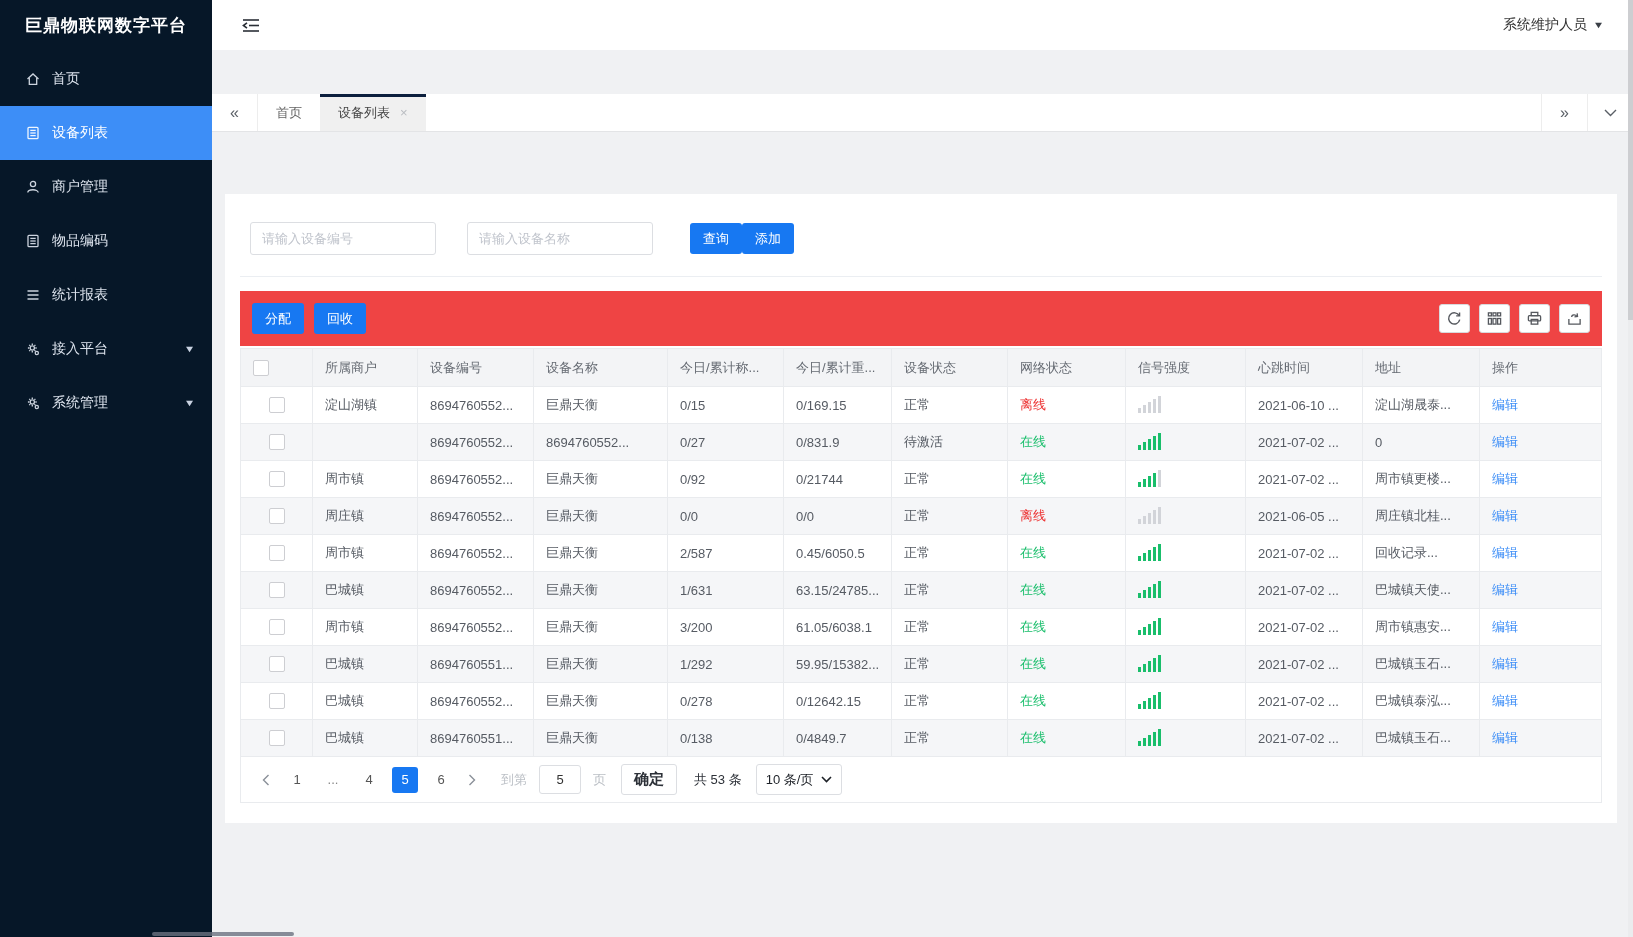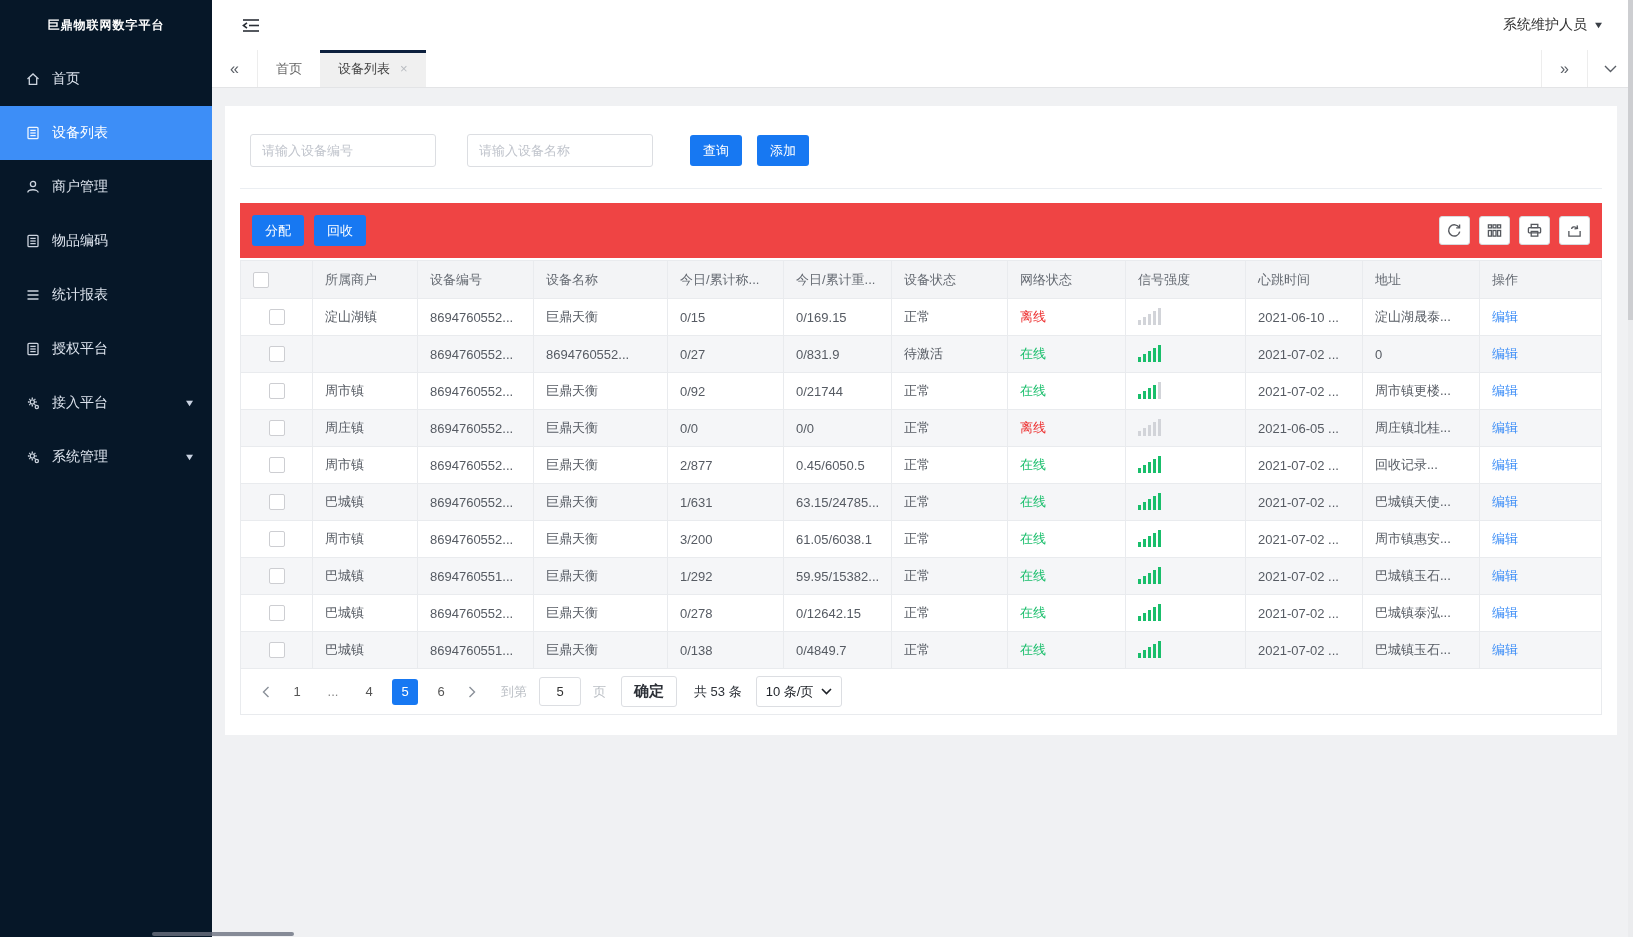--- a/index.html
+++ b/index.html
@@ -7,31 +7,31 @@
   body {
     width:1633px; height:937px; overflow:hidden;
     font-family:"Liberation Sans", sans-serif;
     background:#f0f1f3; font-size:13px; color:#555;
   }
   .app { display:flex; width:1633px; height:937px; position:relative; }
 
   
   .sidebar { width:212px; flex-shrink:0; background:#061728; color:#dde4ee; }
   .logo { height:50px; display:flex; align-items:center; justify-content:center;
-          color:#fff; font-size:12px; font-weight:bold; letter-spacing:1px; }
+          color:#fff; font-size:17px; font-weight:bold; letter-spacing:1px; }
   .menu { margin-top:2px; }
   .menu-item { height:54px; display:flex; align-items:center; padding:0 18px 0 24px;
                font-size:14px; cursor:pointer; color:#dde4ee; }
   .menu-item.active { background:#3d8ef7; color:#fff; }
   .mi-icon { width:18px; height:18px; margin-right:10px; display:flex; align-items:center; justify-content:center; opacity:.92; }
   .mi-icon svg { display:block; }
   .menu-caret { margin-left:auto; font-size:9px; color:#c9d3e2; transform:scaleX(1.3); }
 
   
-  .main { flex:1; display:flex; flex-direction:column; min-width:0; }
+  .main { flex:1; display:flex; flex-direction:column; min-width:0;gap:44px; }
 
   .topbar { height:50px; background:#fff; display:flex; align-items:center; padding:0 30px; }
   .collapse-btn { cursor:pointer; color:#2a2f36; display:flex; }
   .user-box { margin-left:auto; display:flex; align-items:center; gap:7px; font-size:14px; color:#333; cursor:pointer; }
   .user-caret { font-size:9px; color:#3a3f46; transform:scaleX(1.3); }
 
   .tabbar { height:38px; background:#fff; display:flex; align-items:stretch; border-bottom:1px solid #e3e4e6; }
   .tab-nav { width:46px; display:flex; align-items:center; justify-content:center;
              color:#5a5f66; cursor:pointer; font-size:16px; }
   .tab-nav.left { border-right:1px solid #ededed; }
@@ -47,21 +47,21 @@
   .card { width:1392px; background:#fff; padding:20px 15px; }
 
   .search-row { display:flex; align-items:center; padding:8px 10px 21px 10px; border-bottom:1px solid #ebeef2; }
   .s-input { width:186px; height:33px; border:1px solid #dcdee2; border-radius:3px;
              padding:0 11px; font-size:13px; color:#333; outline:none; font-family:"Liberation Sans",sans-serif; }
   .s-input::placeholder { color:#c0c4cc; }
   .s-input.second { margin-left:31px; }
   .btn { height:31px; padding:0 13px; background:#1778f2; color:#fff; border:none;
          border-radius:3px; font-size:13px; cursor:pointer; font-family:"Liberation Sans",sans-serif; }
   .btn.query { margin-left:37px; }
-  .btn.add { margin-left:15px; }
+  .btn.add { }
 
   .toolbar-row { margin-top:14px; background:#ef4444; padding:12px; display:flex; align-items:center; }
   .btn.recycle { margin-left:10px; }
   .icon-btns { margin-left:auto; display:flex; gap:9px; }
   .icon-btn { width:31px; height:29px; background:#fff; border:1px solid #d8dadd; border-radius:3px;
               display:flex; align-items:center; justify-content:center; cursor:pointer; color:#55585e; }
 
   .tbl-gap { height:2px; background:#fff; }
 
   table.grid { width:100%; border-collapse:collapse; table-layout:fixed; }
@@ -156,31 +156,20 @@
         </div>
         <div class="menu-item">
           <span class="mi-icon">
             <svg width="16" height="16" viewBox="0 0 16 16" fill="none" stroke="currentColor" stroke-width="1.5">
               <line x1="2.5" y1="4" x2="13.5" y2="4"></line>
               <line x1="2.5" y1="8" x2="13.5" y2="8"></line>
               <line x1="2.5" y1="12" x2="13.5" y2="12"></line>
             </svg>
           </span>
           <span>统计报表</span>
-        </div>
-        <div class="menu-item">
-          <span class="mi-icon">
-            <svg width="16" height="16" viewBox="0 0 16 16" fill="none" stroke="currentColor" stroke-width="1.3">
-              <rect x="3" y="2.3" width="10" height="11.4" rx="1"></rect>
-              <line x1="5.3" y1="5.4" x2="10.7" y2="5.4"></line>
-              <line x1="5.3" y1="8" x2="10.7" y2="8"></line>
-              <line x1="5.3" y1="10.6" x2="10.7" y2="10.6"></line>
-            </svg>
-          </span>
-          <span>授权平台</span>
         </div>
         <div class="menu-item">
           <span class="mi-icon">
             <svg width="16" height="16" viewBox="0 0 16 16" fill="none" stroke="currentColor" stroke-width="1.3">
               <circle cx="7.3" cy="7" r="2.1"></circle>
               <path d="M7.3 2.6 V4 M7.3 10 V11.4 M2.9 7 H4.3 M10.3 7 H11.7 M4.2 3.9 L5.2 4.9 M9.4 9.1 L10.4 10.1 M10.4 3.9 L9.4 4.9 M5.2 9.1 L4.2 10.1"></path>
               <circle cx="11.8" cy="12" r="1.6"></circle>
             </svg>
           </span>
           <span>接入平台</span>
@@ -393,21 +382,21 @@
                   </span></td>
                 <td>2021-06-05 ...</td>
                 <td>周庄镇北桂...</td>
                 <td><span class="link">编辑</span></td>
               </tr>
               <tr>
                 <td class="c-center"><span class="cbx"></span></td>
                 <td>周市镇</td>
                 <td>8694760552...</td>
                 <td>巨鼎天衡</td>
-                <td>2/877</td>
+                <td>2/587</td>
                 <td>0.45/6050.5</td>
                 <td>正常</td>
                 <td><span class="net-online">在线</span></td>
                 <td><span class="signal">
                     <span class="sbar" style="height: 5px;"></span>
                     <span class="sbar" style="height: 8px;"></span>
                     <span class="sbar" style="height: 11px;"></span>
                     <span class="sbar" style="height: 14px;"></span>
                     <span class="sbar" style="height: 17px;"></span>
                   </span></td>

